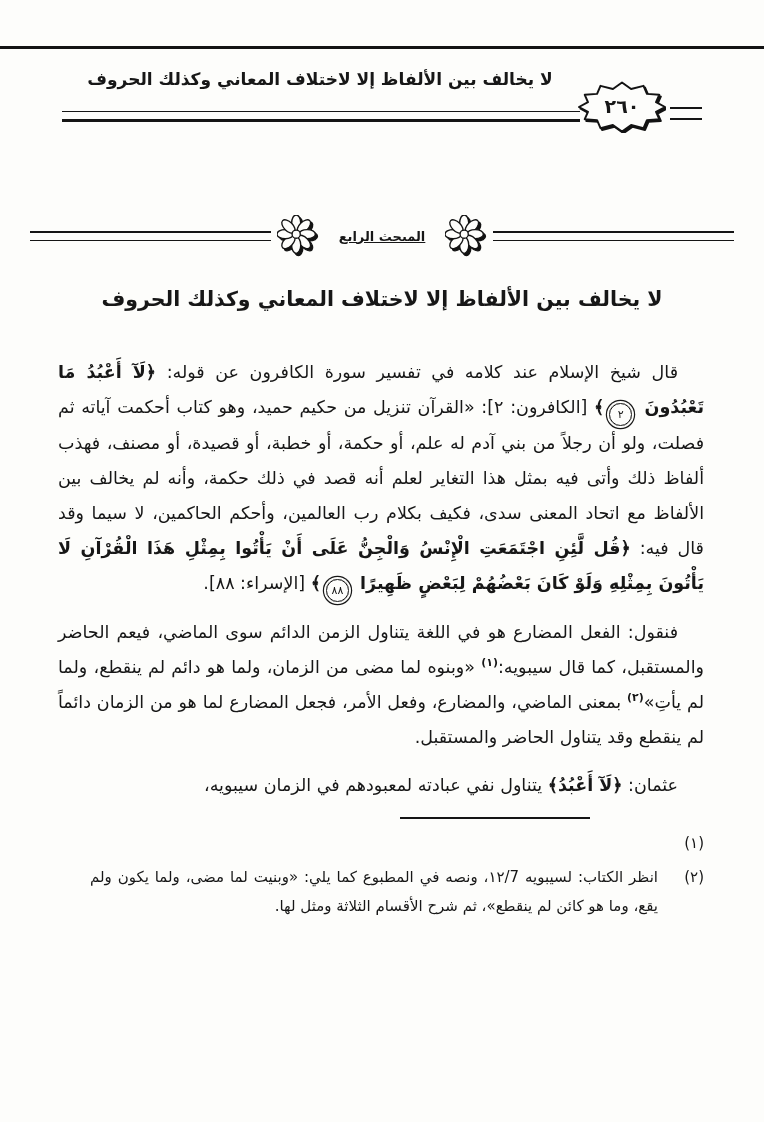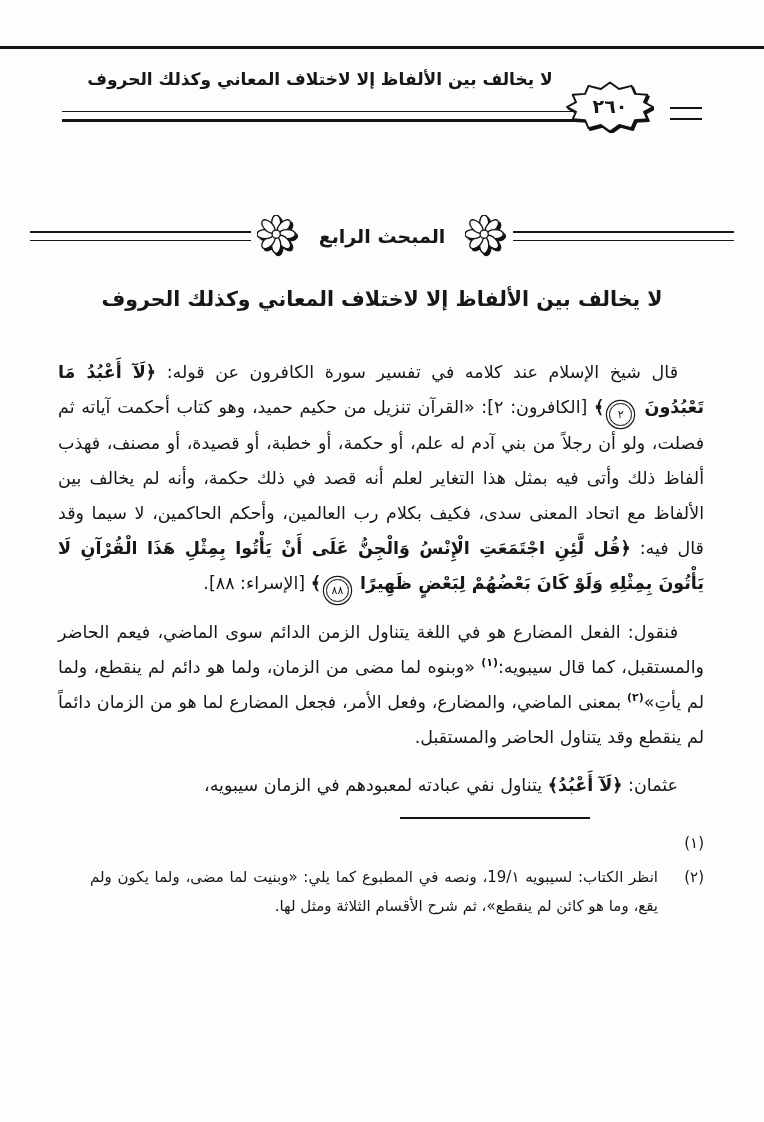--- a/index.html
+++ b/index.html
@@ -13,32 +13,32 @@
 
   
   .header{position:relative;margin:18px 62px 0 62px;height:84px;}
   .header-title{
     position:absolute;top:2px;right:130px;left:6px;
     text-align:center;font-weight:bold;font-size:17px;letter-spacing:0;
     direction:rtl;white-space:nowrap;
   }
   .header-underline{position:absolute;top:44px;left:0;right:122px;height:7px;
     border-top:1.5px solid #151515;border-bottom:3px solid #151515;}
-  .seal-wrap{position:absolute;top:14px;right:48px;width:88px;height:52px;text-align:center;}
+  .seal-wrap{position:absolute;top:14px;right:36px;width:88px;height:52px;text-align:center;}
   .seal-num{
     position:absolute;inset:0;display:flex;align-items:center;justify-content:center;
     font-weight:bold;font-size:19px;direction:rtl;padding-bottom:2px;
   }
   .eq-right{position:absolute;top:40px;right:0;width:32px;height:9px;
     border-top:2.5px solid #151515;border-bottom:2.5px solid #151515;}
 
   
   .divider{margin:64px 30px 0 30px;display:flex;align-items:center;direction:rtl;}
   .div-line{flex:1;height:7px;border-top:2.5px solid #151515;border-bottom:1.5px solid #151515;}
-  .div-label{font-weight:bold;font-size:19px;padding:0 14px;white-space:nowrap;}
+  .div-label{font-weight:bold;font-size:13px;padding:0 14px;white-space:nowrap;text-decoration:underline;}
   .rosette{flex:0 0 auto;margin:0 6px;}
 
   
   .main-title{
     margin:30px 60px 0 60px;text-align:center;direction:rtl;
     font-weight:bold;font-size:20.5px;
   }
 
   
   .body-text{margin:44px 60px 0 58px;direction:rtl;}
@@ -144,18 +144,18 @@
     </main>
 
   <footer class="fn-area">
     <div class="fn-sep"></div>
     <div>
         <div class="footnote">
           <span class="fn-num">(١)</span>
         </div>
         <div class="footnote">
           <span class="fn-num">(٢)</span>
-          <div class="fn-text">انظر الكتاب: لسيبويه 19/١، ونصه في المطبوع كما يلي: «وبنيت لما مضى، ولما يكون ولم يقع، وما هو كائن لم ينقطع»، ثم شرح الأقسام الثلاثة ومثل لها.</div>
+          <div class="fn-text">انظر الكتاب: لسيبويه ١٢/7، ونصه في المطبوع كما يلي: «وبنيت لما مضى، ولما يكون ولم يقع، وما هو كائن لم ينقطع»، ثم شرح الأقسام الثلاثة ومثل لها.</div>
         </div>
       </div>
   </footer>
 
 </div>
 
 </body></html>

